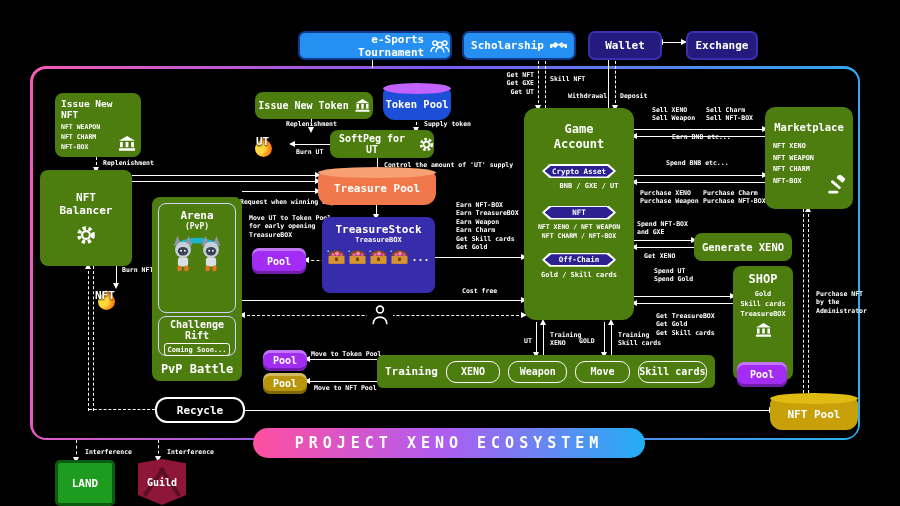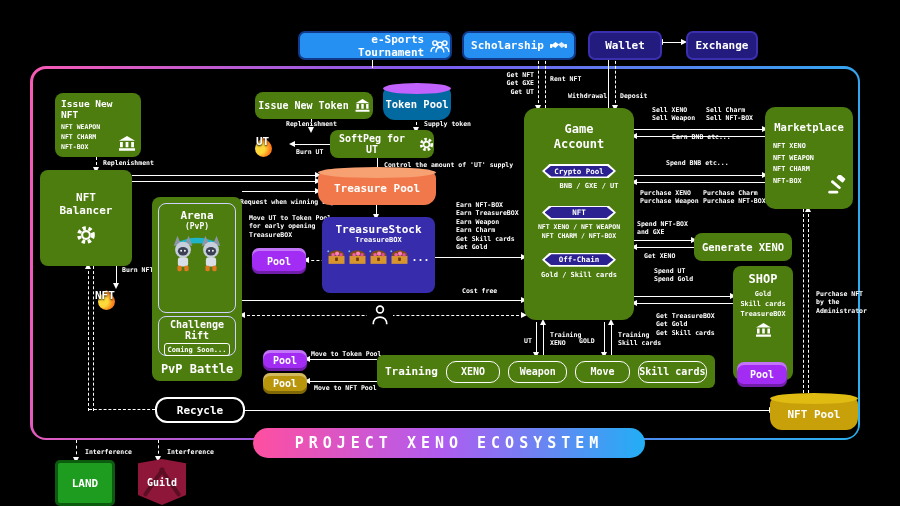--- a/index.html
+++ b/index.html
@@ -17,21 +17,21 @@
   .chip.blue{background:#2590f2;border:2px solid #123a8a;}
   .chip.navy{background:#231b7e;border:2px solid #3a2fae;}
   .title{font-weight:bold;text-align:center;}
   .small{font-size:7px;line-height:1.5;}
   .pre{white-space:pre-line;}
   
   .cyl{position:absolute;z-index:3;display:flex;align-items:center;justify-content:center;
        font-weight:bold;border-radius:6px 6px 12px 12px;}
   .cyl::before{content:'';position:absolute;left:0;right:0;top:-5px;height:11px;border-radius:50%;background:var(--cap);}
   .cyl span{position:relative;z-index:1;}
-  .cyl.purple{background:#0369a1;--cap:#c263ff;}
+  .cyl.purple{background:#1d4ed8;--cap:#c263ff;}
   .cyl.orange{background:#f1784a;--cap:#f7a071;}
   .cyl.gold{background:#c7a00a;--cap:#e0bc12;}
   .pool{position:absolute;z-index:3;display:flex;align-items:center;justify-content:center;
         font-weight:bold;font-size:10px;border-radius:7px;
         box-shadow:inset 0 3px 0 rgba(255,255,255,.35), inset 0 -3px 0 rgba(0,0,0,.3);}
   .pool.purple{background:#a32cf5;}
   .pool.gold{background:#b8950b;}
   
   .hexw{position:relative;width:74px;height:14px;margin:0 auto;}
   .hexo,.hexi{position:absolute;clip-path:polygon(0 50%,10% 0,90% 0,100% 50%,90% 100%,10% 100%);}
@@ -223,21 +223,21 @@
   <div class="pool purple" style="left:252px;top:248px;width:54px;height:26px;">
     <span>Pool</span>
   </div>
 
   <div class="node" style="left:524px;top:108px;width:110px;height:212px;border-radius:12px;text-align:center;">
     <div class="title pre" style="font-size:12px;margin-top:14px;line-height:1.25;">Game
 Account</div>
     <div style="margin-top:12px;">
       <div class="hexw">
           <div class="hexo"></div>
-          <div class="hexi">Crypto Pool</div>
+          <div class="hexi">Crypto Asset</div>
         </div>
       <div class="small pre" style="font-size:7px;font-weight:bold;margin-top:3px;padding-left:20px;">BNB / GXE / UT</div>
     </div>
     <div style="margin-top:14px;">
       <div class="hexw">
           <div class="hexo"></div>
           <div class="hexi">NFT</div>
         </div>
       <div class="small pre" style="font-size:6.5px;font-weight:bold;margin-top:3px;line-height:1.4;">NFT XENO / NFT WEAPON
 NFT CHARM / NFT-BOX</div>
@@ -322,21 +322,21 @@
 
   <div class="shield" style="left:138px;top:459px;width:48px;height:46px;">
     <div class="sword" style="left:14px;top:6px;transform:rotate(35deg);"></div>
     <div class="sword" style="left:30px;top:6px;transform:rotate(-35deg);"></div>
     <span style="position:relative;z-index:1;">Guild</span>
   </div>
 
 <div class="flow" style="left: 484px; top: 71px; width: 50px; text-align: right;">Get NFT
 Get GXE
 Get UT</div>
-    <div class="flow" style="left: 550px; top: 75px;">Rent NFT</div>
+    <div class="flow" style="left: 550px; top: 75px;">Skill NFT</div>
     <div class="flow" style="left: 568px; top: 92px;">Withdrawal</div>
     <div class="flow" style="left: 620px; top: 92px;">Deposit</div>
     <div class="flow" style="left: 103px; top: 159px;">Replenishment</div>
     <div class="flow" style="left: 286px; top: 120px;">Replenishment</div>
     <div class="flow" style="left: 424px; top: 120px;">Supply token</div>
     <div class="flow" style="left: 296px; top: 148px;">Burn UT</div>
     <div class="flow" style="left: 384px; top: 161px;">Control the amount of 'UT' supply</div>
     <div class="flow" style="left: 122px; top: 266px;">Burn NFT</div>
     <div class="flow" style="left: 383px; top: 220px;">Drop</div>
     <div class="flow" style="left: 240px; top: 198px;">Request when winning a game</div>

